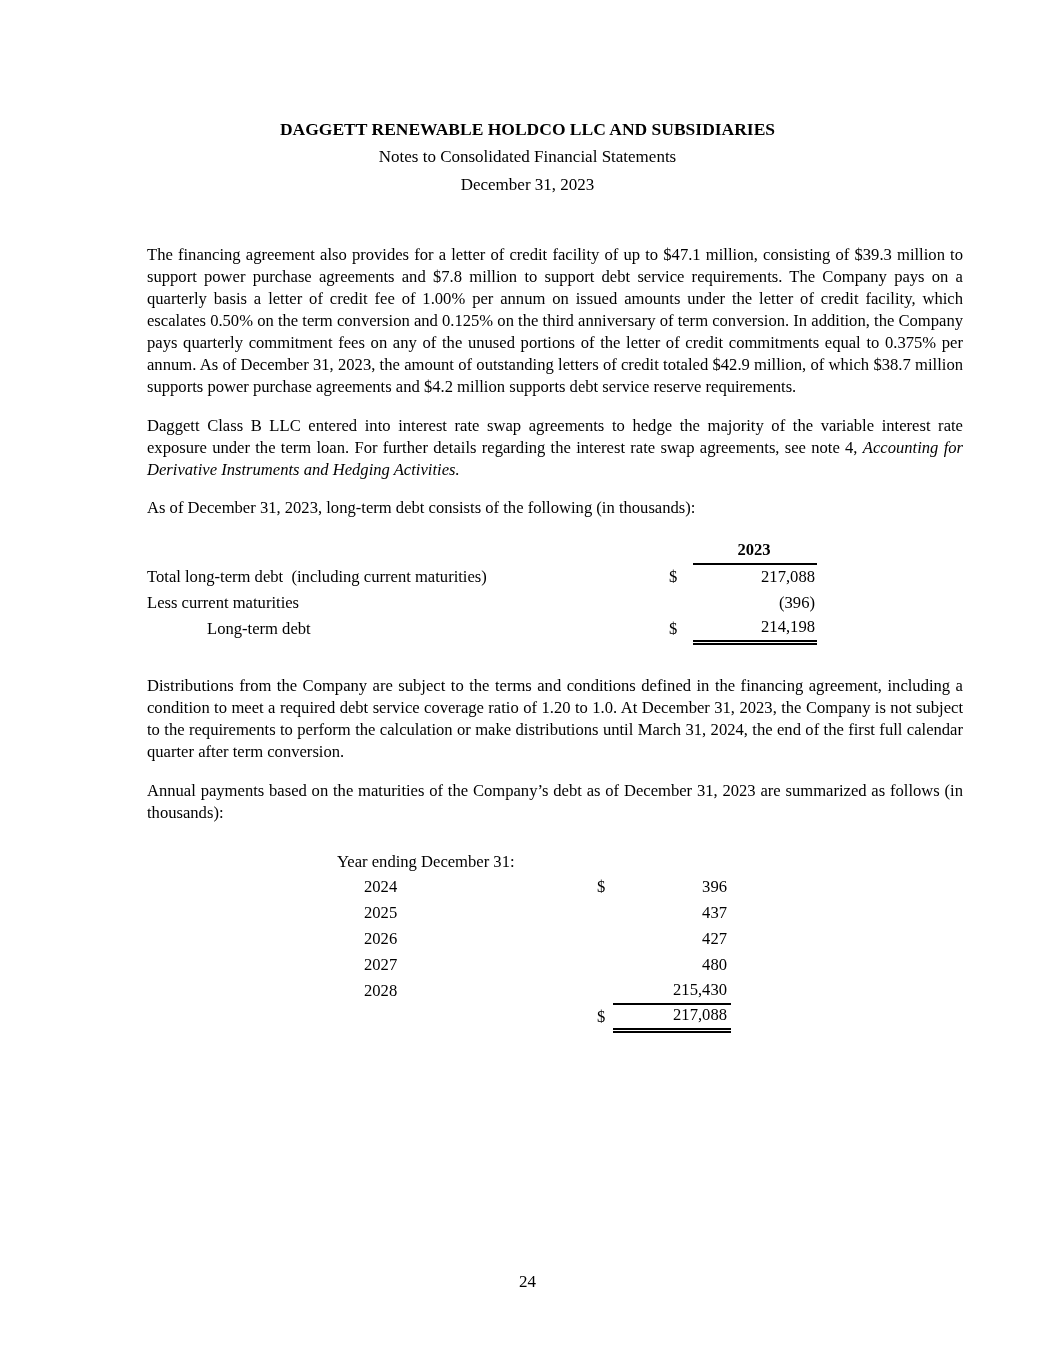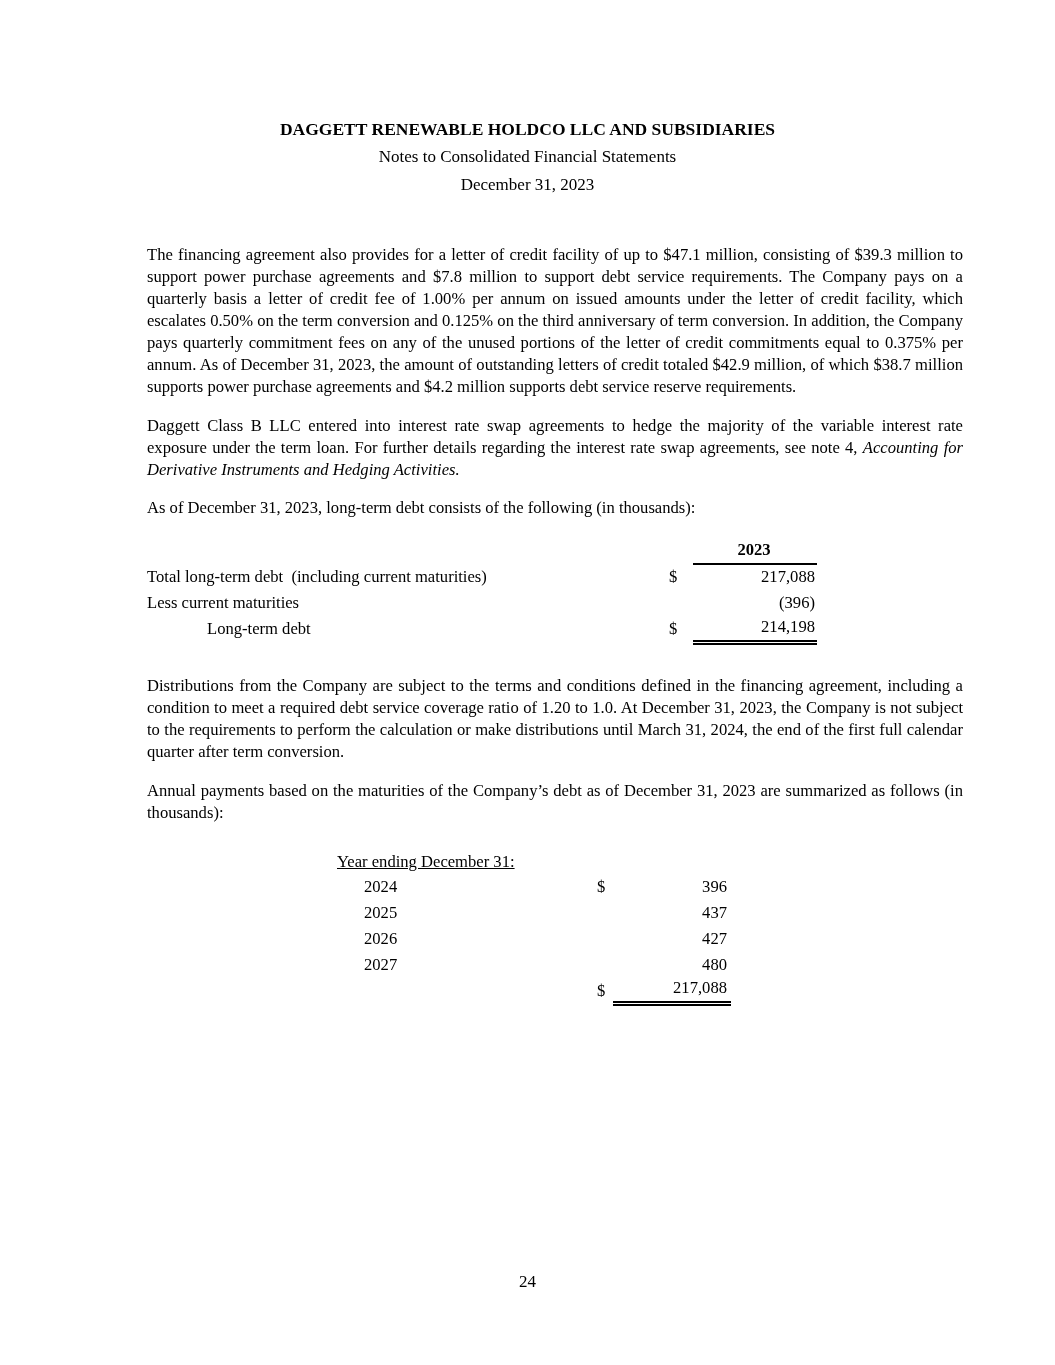--- a/index.html
+++ b/index.html
@@ -36,21 +36,21 @@
   table.debt { margin-top: 19px; width: 670px; }
   table.debt td.lbl { width: 522px; white-space: pre-wrap; }
   table.debt td.cur { width: 24px; }
   table.debt td.amt { width: 124px; text-align: right; padding-right: 2px; }
   table.debt td.yearhead { text-align: center; font-weight: bold; border-bottom: 2px solid #000; }
   table.debt tr.r3 td.amt { border-bottom: 2px solid #000; }
   table.debt tr.r4 td.amt { border-bottom: 5px double #000; }
   table.debt tr.r4 td.lbl { padding-left: 60px; }
 
   
-  .maturities-caption { margin-top: 26px; margin-left: 190px; font-size: 16.6px; line-height: 24px; text-decoration: underline; }
+  .maturities-caption { margin-top: 26px; margin-left: 190px; font-size: 16.6px; line-height: 24px; }
   table.matur { margin-left: 217px; width: 367px; }
   table.matur td.yr  { width: 233px; }
   table.matur td.cur { width: 16px; }
   table.matur td.amt { width: 118px; text-align: right; padding-right: 4px; }
   table.matur tr.r5 td.amt    { border-bottom: 2px solid #000; }
   table.matur tr.total td.amt { border-bottom: 5px double #000; }
 
   .page-footer {
     position: absolute;
     top: 1272px;
@@ -125,20 +125,25 @@
         <tr>
           <td class="yr">2026</td>
           <td class="cur"></td>
           <td class="amt">427</td>
         </tr>
         <tr>
           <td class="yr">2027</td>
           <td class="cur"></td>
           <td class="amt">480</td>
         </tr>
+        <tr class="r5">
+          <td class="yr">2028</td>
+          <td class="cur"></td>
+          <td class="amt">215,430</td>
+        </tr>
         <tr class="total">
           <td class="yr"></td>
           <td class="cur">$</td>
           <td class="amt">217,088</td>
         </tr>
       </tbody>
     </table>
 
   </main>
 

